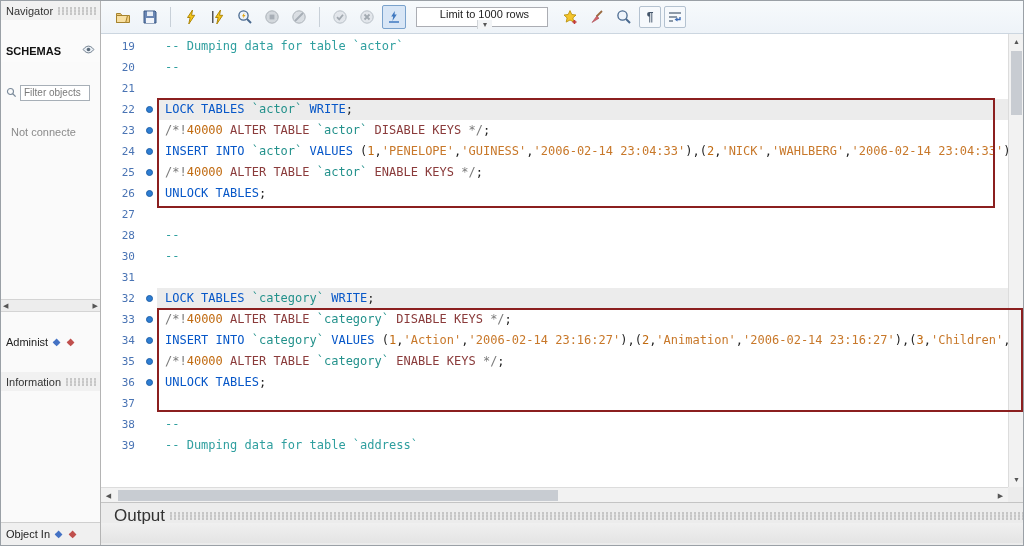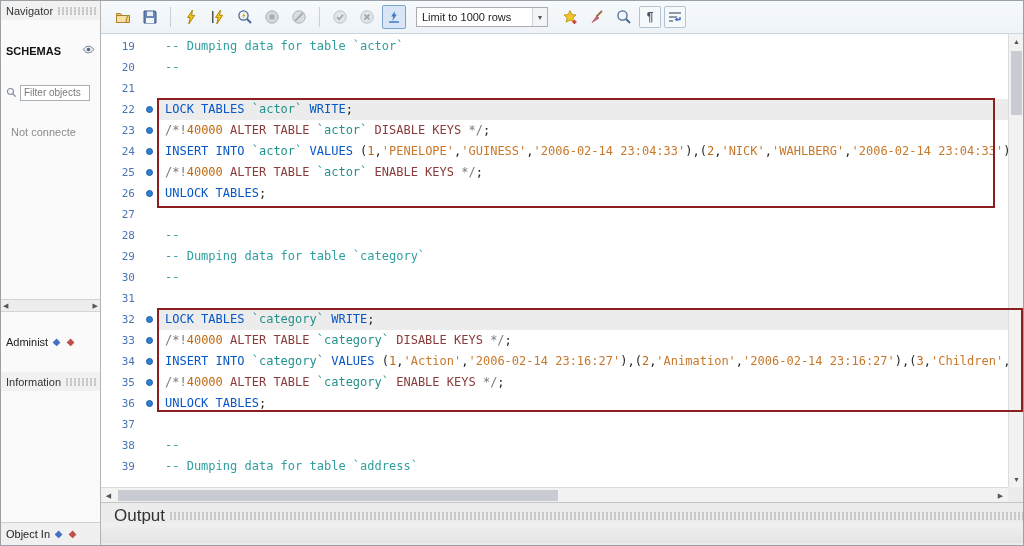--- a/index.html
+++ b/index.html
@@ -44,21 +44,21 @@
              display:flex; align-items:center; padding-left:10px; gap:3px; flex:0 0 auto; }
   .tbtn { width:24px; height:24px; border:1px solid transparent; background:transparent; display:flex;
           align-items:center; justify-content:center; padding:0; cursor:default; }
   .tbtn.pressed { background:#d8e6f6; border:1px solid #7aa2cc; border-radius:2px; }
   .tbtn.boxed { border:1px solid #b4c2d0; border-radius:2px; background:#f6f9fc; width:22px; height:22px; }
   .tbtn.disabled { opacity:.8; }
   .ticon { display:flex; align-items:center; justify-content:center; }
   .glyph { font-size:12px; font-weight:bold; color:#44556a; }
   .tsep { width:1px; height:20px; background:#c8d0d8; margin:0 5px; }
   .combo { height:20px; min-width:132px; border:1px solid #abadb3; background:#fff; display:flex;
-           align-items:center; margin:0 7px; padding-left:5px; font-size:11px; color:#222; }
+           align-items:center; margin:0 7px; padding-left:5px; font-size:11px; color:#222;flex-direction:column; }
   .combo-label { flex:1; white-space:nowrap; }
   .combo-arrow { width:15px; border-left:1px solid #d0d4d8; height:100%; display:flex; align-items:center;
                  justify-content:center; font-size:8px; color:#555; background:#f2f4f6; }
 
   
   .editor-zone { flex:1; position:relative; background:#fff; overflow:hidden; }
   .editor { position:absolute; left:0; top:0; right:15px; bottom:15px; overflow:hidden; padding-top:2px; background:#fff; }
   .code-line { display:flex; height:21px; font-family:"DejaVu Sans Mono", monospace; font-size:12px; line-height:21px; }
   .ln { width:40px; flex:0 0 40px; text-align:right; padding-right:6px; color:#4a74b4; font-size:11px; }
   .mkcol { width:16px; flex:0 0 16px; display:flex; align-items:center; justify-content:center; }
@@ -332,25 +332,20 @@
             <span class="ln">27</span>
             <span class="mkcol"></span>
             <span class="code"></span>
           </div>
           <div class="code-line">
             <span class="ln">28</span>
             <span class="mkcol"></span>
             <span class="code"><span class="tk-com">--</span></span>
           </div>
           <div class="code-line">
-            <span class="ln">29</span>
-            <span class="mkcol"></span>
-            <span class="code"><span class="tk-com">-- Dumping data for table `category`</span></span>
-          </div>
-          <div class="code-line">
             <span class="ln">30</span>
             <span class="mkcol"></span>
             <span class="code"><span class="tk-com">--</span></span>
           </div>
           <div class="code-line">
             <span class="ln">31</span>
             <span class="mkcol"></span>
             <span class="code"></span>
           </div>
           <div class="code-line shaded">

